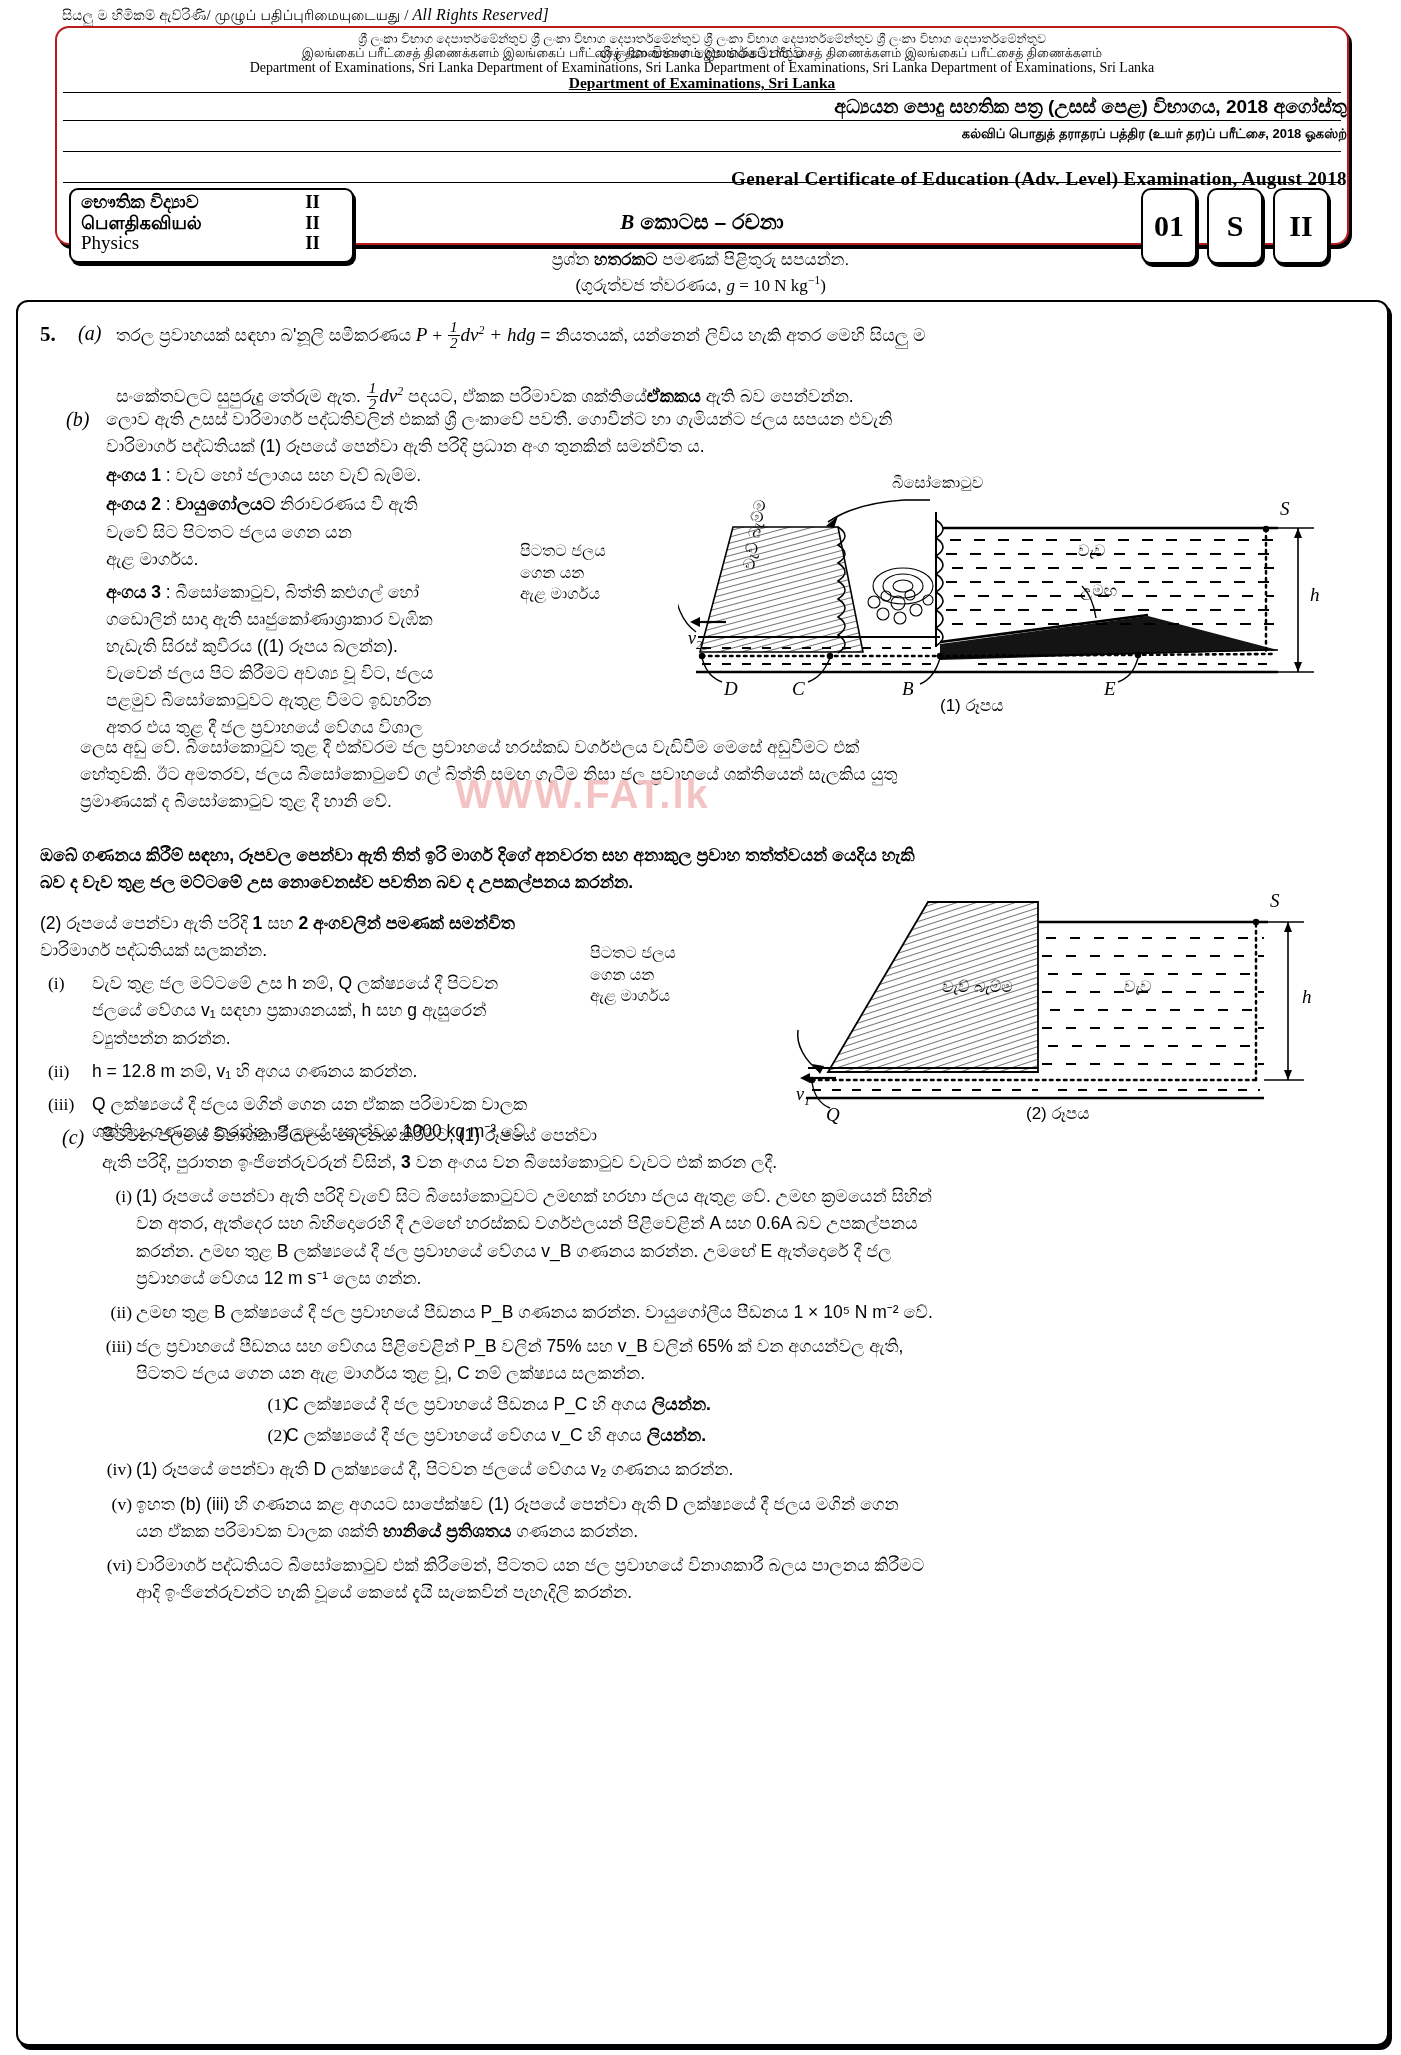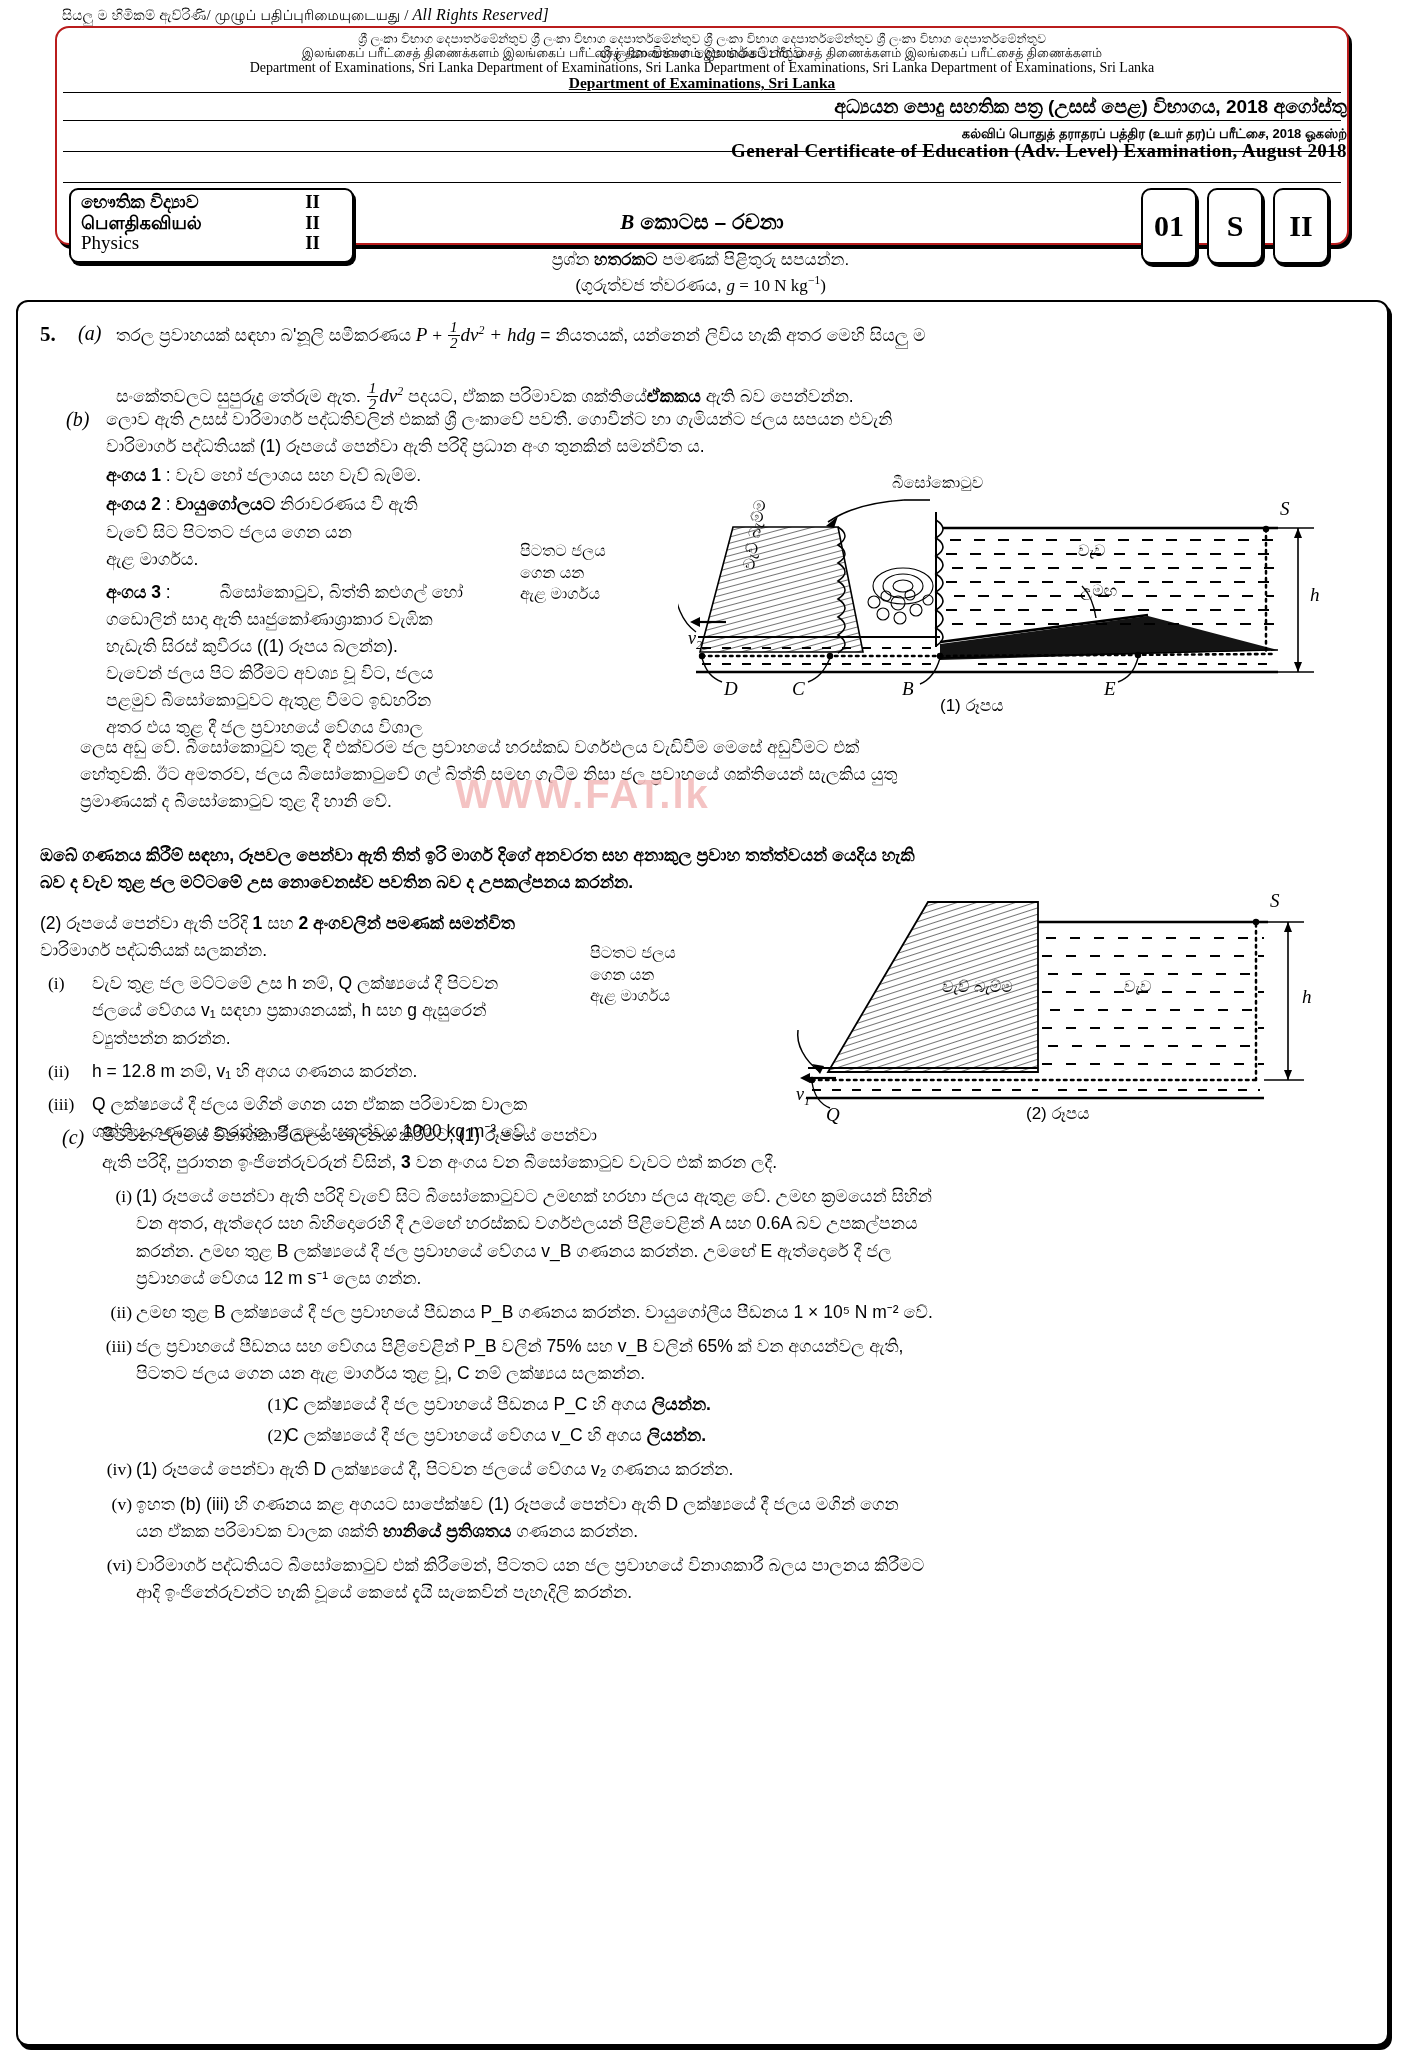--- a/index.html
+++ b/index.html
@@ -39,21 +39,21 @@
   .hdr-dept .l3{font-size:14px;white-space:nowrap;}
 
   .hdr-rule{position:absolute;left:6px;right:6px;height:0;border-top:1.5px solid #000;}
   .r1{top:64px}.r2{top:92px}.r3{top:123px}.r4{top:154px}
 
   .hdr-exam{
     position:absolute;left:0;right:0;text-align:right;white-space:nowrap;padding-left:45px;
   }
   .e-sin{top:68px;font-family:"Liberation Sans",sans-serif;font-size:19px;font-weight:bold;}
   .e-tam{top:98px;font-family:"Liberation Sans",sans-serif;font-size:13px;font-weight:bold;}
-  .e-eng{top:112px;font-size:19px;font-weight:bold;letter-spacing:.4px;}
+  .e-eng{top:140px;font-size:19px;font-weight:bold;letter-spacing:.4px;}
 
   .subj-box{
     position:absolute;left:12px;top:160px;width:285px;height:75px;
     border:2px solid #000;border-radius:9px;
     box-shadow:2px 3px 0 #000;background:#fff;
     padding:2px 6px 0 10px;box-sizing:border-box;
   }
   .subj-row{display:flex;justify-content:space-between;align-items:baseline;line-height:1.08;}
   .subj-row .nm{font-size:18px;font-family:"Liberation Sans",sans-serif;font-weight:bold;}
   .subj-row .nm.en{font-family:"Liberation Serif",serif;font-weight:normal;font-size:19px;}
@@ -254,21 +254,21 @@
 
         <div style="margin-top:2px;max-width:480px;">
           <b class="bold">අංගය 2</b>
           <span>:&nbsp;</span><b class="bold">වායුගෝලයට</b><span style="white-space:pre-line;"> නිරාවරණය වී ඇති
 වැවේ සිට පිටතට ජලය ගෙන යන
 ඇළ මාර්ගය.</span>
         </div>
 
         <div style="margin-top:6px;max-width:520px;">
           <b class="bold">අංගය 3</b>
-          <span>:&nbsp;</span><span style="white-space:pre-line;margin-left:44px;">බීසෝකොටුව, බිත්ති කළුගල් හෝ
+          <span>:&nbsp;</span><span style="white-space:pre-line;">බීසෝකොටුව, බිත්ති කළුගල් හෝ
 ගඩොලින් සාදා ඇති සෘජුකෝණාශ්‍රාකාර වැඹික
 හැඩැති සිරස් කුවීරය ((1) රූපය බලන්න).
 වැවෙන් ජලය පිට කිරීමට අවශ්‍ය වූ විට, ජලය
 පළමුව බීසෝකොටුවට ඇතුළ වීමට ඉඩහරින
 අතර එය තුළ දී ජල ප්‍රවාහයේ වේගය විශාල</span>
         </div>
       </div>
     </div>
 
     <div class="midtext tx" style="white-space:pre-line;">ලෙස අඩු වේ. බීසෝකොටුව තුළ දී එක්වරම ජල ප්‍රවාහයේ හරස්කඩ වර්ගඵලය වැඩිවීම මෙසේ අඩුවීමට එක්

